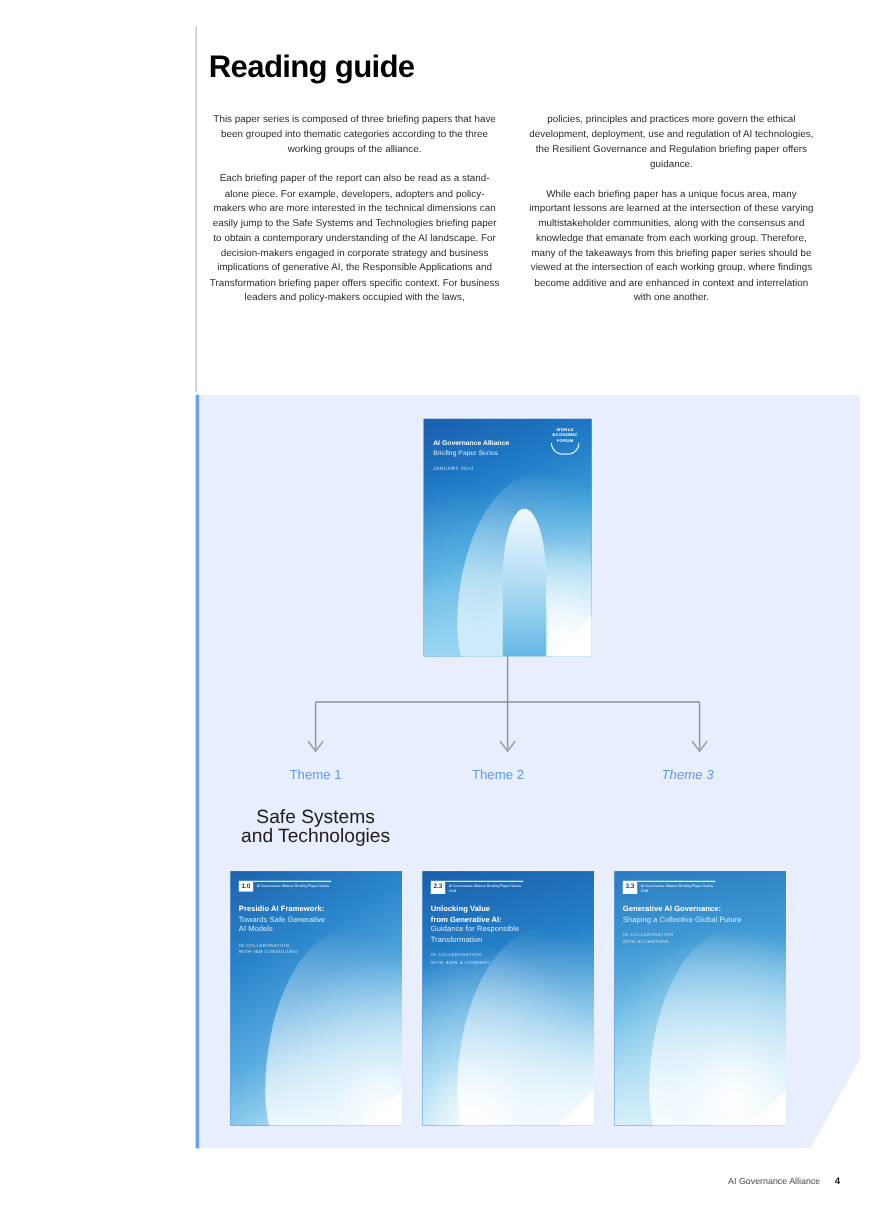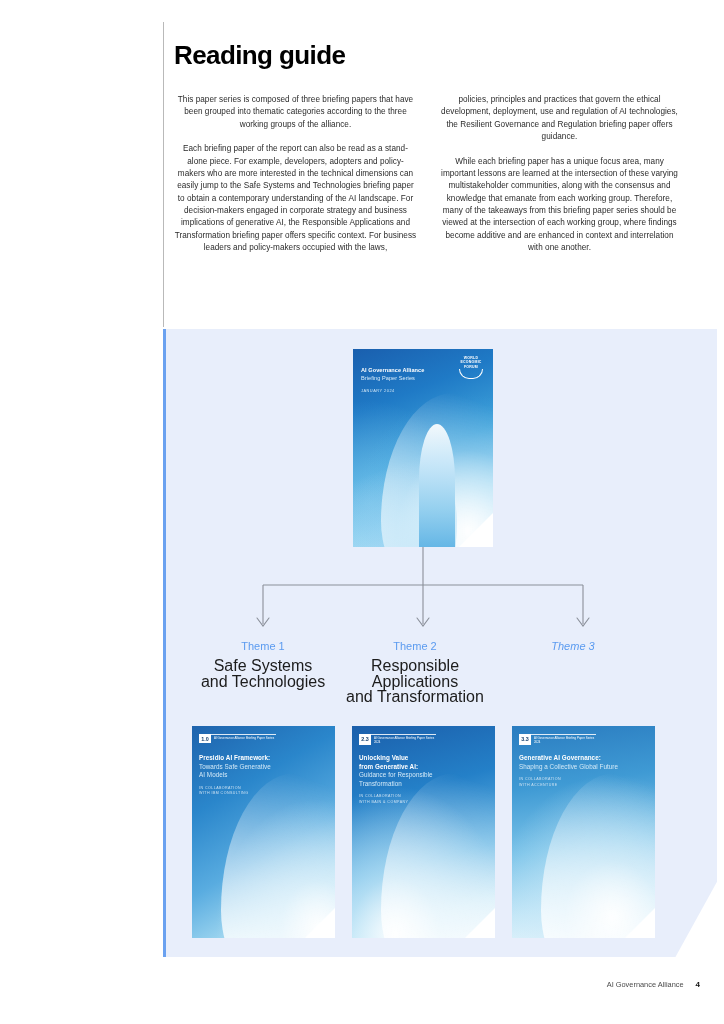--- a/index.html
+++ b/index.html
@@ -181,21 +181,21 @@
     width: 170px;
     text-align: center;
   }
   #theme-block-0 { left: 178px; top: 638px; }
   #theme-block-1 { left: 330px; top: 638px; }
   #theme-block-2 { left: 488px; top: 638px; font-style: italic; }
   .theme-eyebrow {
     font-size: 11px;
     color: #5b9bf0;
     line-height: 16px;
-    margin-bottom: 4px;
+    margin-bottom: 20px;
   }
   .theme-title {
     font-size: 16px;
     color: #1c1c1c;
     line-height: 15.5px;
     white-space: pre-line;
   }
 
   
   .mini-cover { width: 143px; height: 212px; top: 726px; }
@@ -300,21 +300,21 @@
 <div class="left-rule"></div>
 
 <h1 class="page-title">Reading guide</h1>
 
 <div class="col left">
   <p>This paper series is composed of three briefing papers that have been grouped into thematic categories according to the three working groups of the alliance.</p>
   <p>Each briefing paper of the report can also be read as a stand-alone piece. For example, developers, adopters and policy-makers who are more interested in the technical dimensions can easily jump to the Safe Systems and Technologies briefing paper to obtain a contemporary understanding of the AI landscape. For decision-makers engaged in corporate strategy and business implications of generative AI, the Responsible Applications and Transformation briefing paper offers specific context. For business leaders and policy-makers occupied with the laws,</p>
 </div>
 
 <div class="col right">
-  <p>policies, principles and practices that govern the ethical development, deployment, use and regulation of AI technologies, the Resilient Governance and Regulation briefing paper offers guidance.</p>
+  <p>policies, principles and practices more govern the ethical development, deployment, use and regulation of AI technologies, the Resilient Governance and Regulation briefing paper offers guidance.</p>
   <p>While each briefing paper has a unique focus area, many important lessons are learned at the intersection of these varying multistakeholder communities, along with the consensus and knowledge that emanate from each working group. Therefore, many of the takeaways from this briefing paper series should be viewed at the intersection of each working group, where findings become additive and are enhanced in context and interrelation with one another.</p>
 </div>
 
 <div class="panel"></div>
 <div class="panel-accent"></div>
 
 <div class="cover" id="hero-cover">
   <div class="bg"></div>
   <div class="swoosh"></div>
   <div class="swoosh2"></div>
@@ -351,23 +351,20 @@
   </g>
 </svg>
 
 <div class="theme-block" id="theme-block-0">
   <div class="theme-eyebrow">Theme 1</div>
   <div class="theme-title">Safe Systems
 and Technologies</div>
 </div>
 <div class="theme-block" id="theme-block-1">
   <div class="theme-eyebrow">Theme 2</div>
-  <div class="theme-title">Responsible
-Applications
-and Transformation</div>
 </div>
 <div class="theme-block" id="theme-block-2">
   <div class="theme-eyebrow">Theme 3</div>
 </div>
 
 <div class="cover mini-cover" id="mini-cover-0">
   <div class="bg"></div>
   <div class="swoosh"></div>
   <div class="mini-badge">
     <span class="num">1.0</span>

